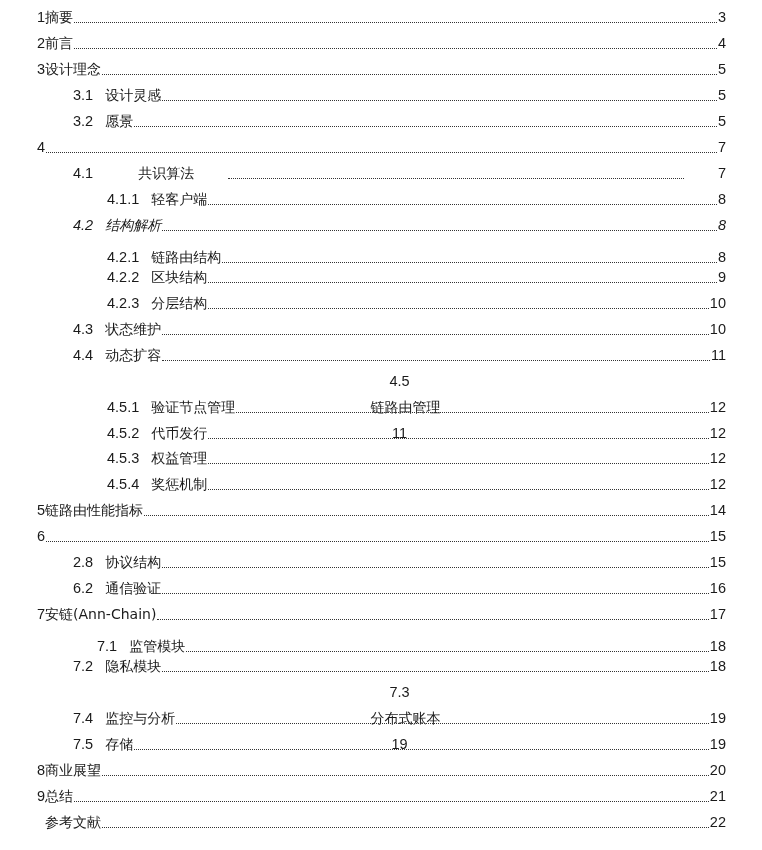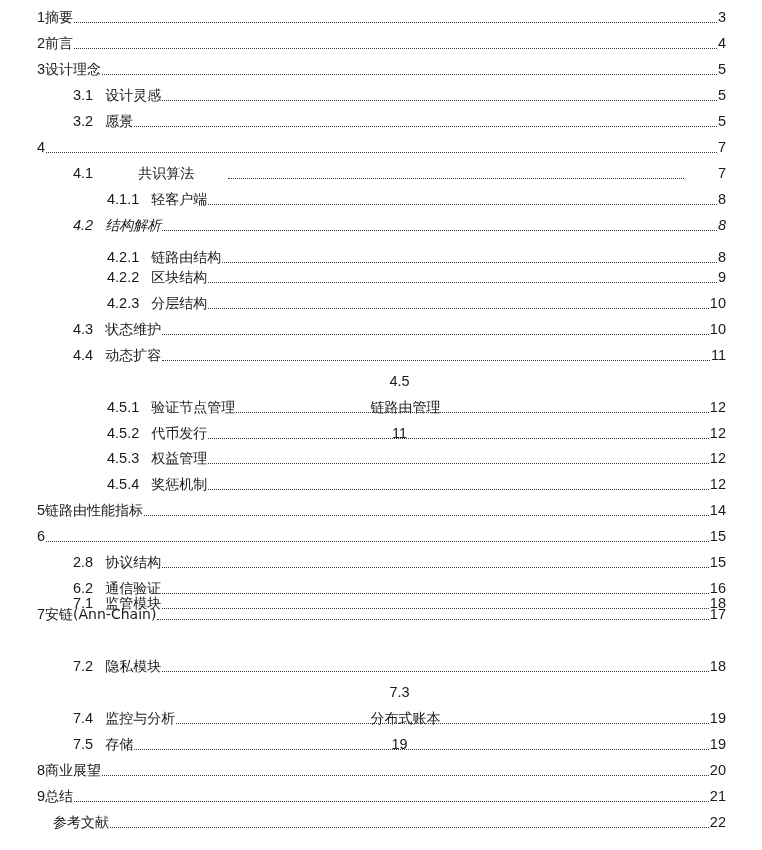--- a/index.html
+++ b/index.html
@@ -12,21 +12,21 @@
   .title { }
   .leader { flex: 1; margin: 0 1px 0 1px; height: 26px; position: relative; overflow: hidden; }
   .leader::before { content: ""; position: absolute; left: 0; right: 0; bottom: 7px;
          border-bottom: 1.4px dotted #333; }
   .page { font-family: "Liberation Sans", sans-serif; font-size: 14.5px; text-align: right; min-width: 8px; }
   .lvl1 { left: 37px; }
   .lvl2 { left: 73px; }
   .lvl3 { left: 107px; }
   .lvl2 .title { margin-left: 12px; }
   .lvl3 .title { margin-left: 12px; }
-  .nonum .title { margin-left: 16px; }
+  .nonum .title { margin-left: 8px; }
 </style>
 </head>
 <body>
 
 <div id="toc">
     <div class="row lvl1" style="top: 0px;">
     <span class="num">1</span>
     <span class="title">摘要</span>
     <span class="leader"></span>
     <span class="page">3</span>
@@ -160,21 +160,21 @@
     <span class="title">通信验证</span>
     <span class="leader"></span>
     <span class="page">16</span>
   </div>
     <div class="row lvl1" style="top: 597.31px;">
     <span class="num">7</span>
     <span class="title">安链(Ann-Chain)</span>
     <span class="leader"></span>
     <span class="page">17</span>
   </div>
-    <div class="row lvl2" style="top: 586px;">
+    <div class="row lvl2" style="top: 629px; margin-left: 24px;">
     <span class="num">7.1</span>
     <span class="title">监管模块</span>
     <span class="leader"></span>
     <span class="page">18</span>
   </div>
     <div class="row lvl2" style="top: 649.25px;">
     <span class="num">7.2</span>
     <span class="title">隐私模块</span>
     <span class="leader"></span>
     <span class="page">18</span>

